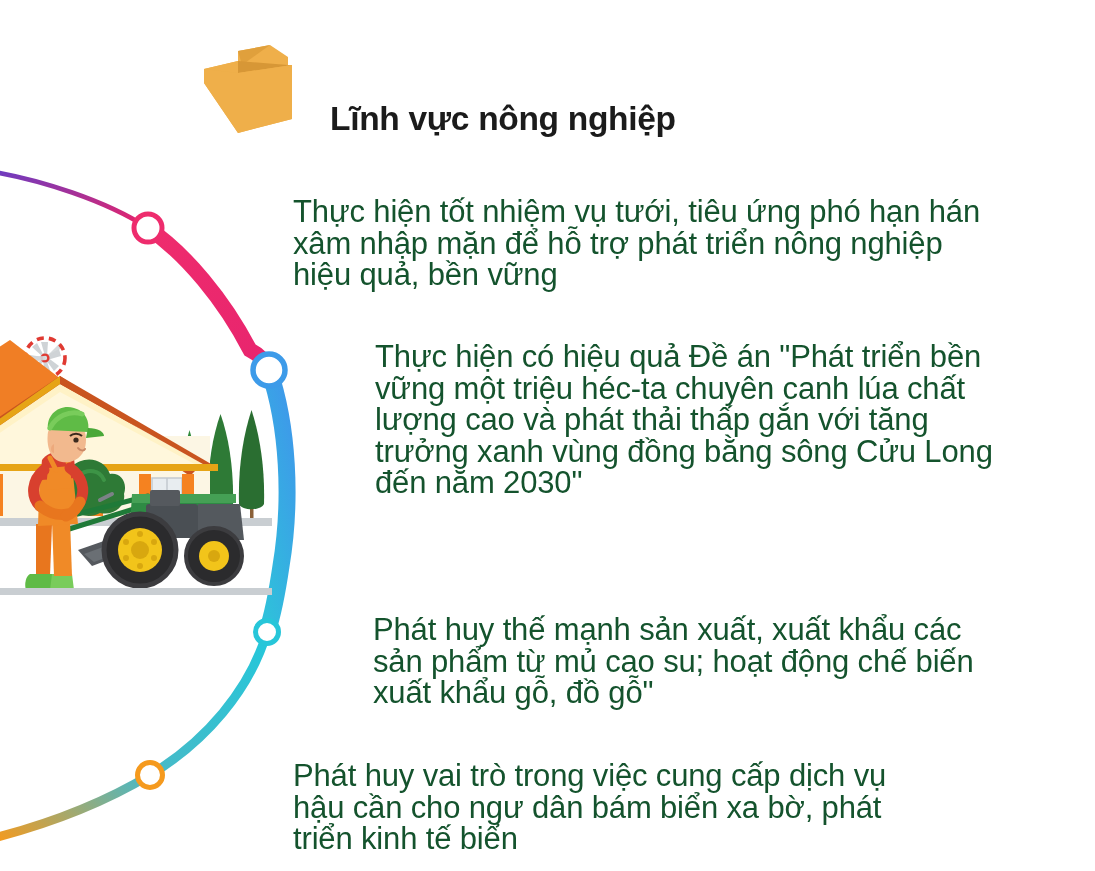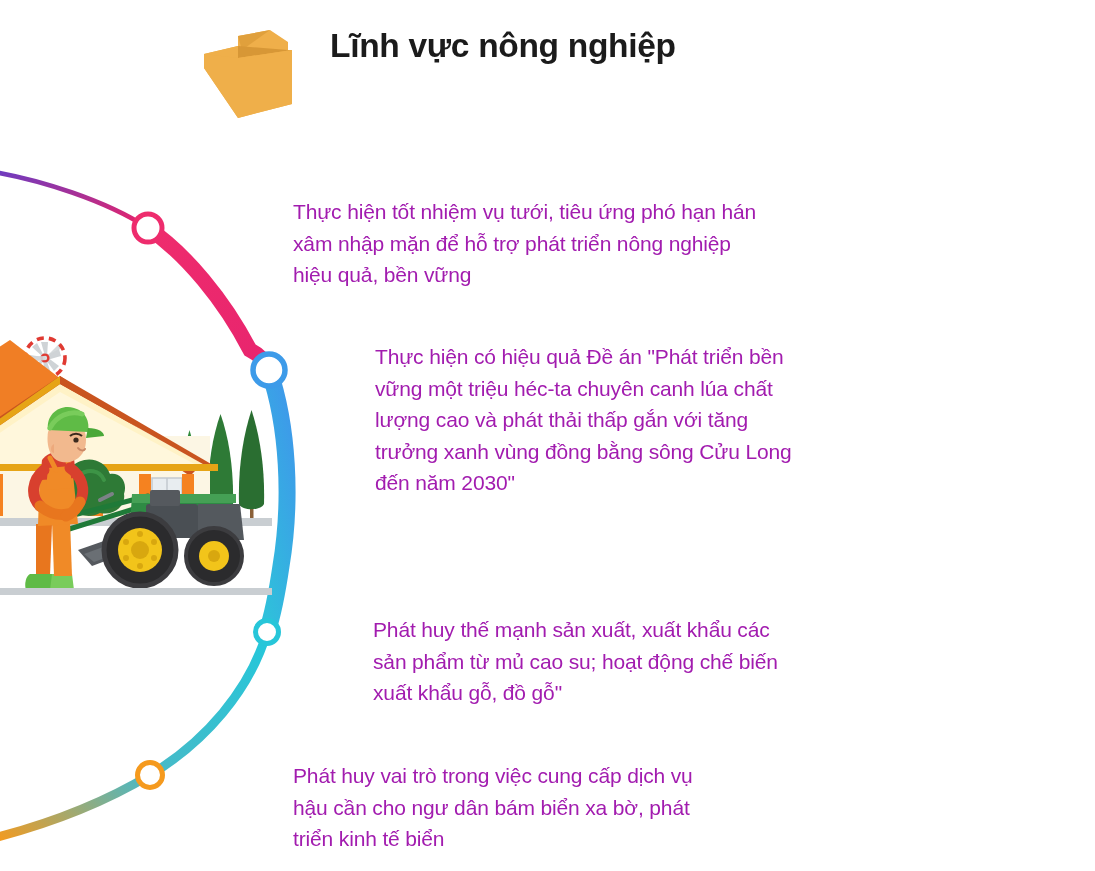--- a/index.html
+++ b/index.html
@@ -26,21 +26,21 @@
   }
 
   
   #header {
     position: absolute;
     left: 196px;
     top: 28px;
     width: 760px;
     height: 110px;
     display: flex;
-    align-items: flex-start;
+    align-items: flex-end;
   }
   #banner-icon {
     width: 112px;
     height: 95px;
     flex: 0 0 auto;
     display: block;
   }
   #page-title {
     margin-left: 22px;
     font-size: 33.5px;
@@ -70,22 +70,22 @@
     top: 318px;
     width: 272px;
     height: 312px;
     overflow: hidden;
   }
   #illustration svg { display: block; }
 
   
   .text-block {
     position: absolute;
-    color: #a21caf;
-    font-size: 21px;
+    color: #14532d;
+    font-size: 31px;
     line-height: 31.5px;
     letter-spacing: -0.15px;
     font-weight: 400;
     font-family: "Liberation Sans", "DejaVu Sans", sans-serif;
     white-space: pre-line;
   }
   #block-0 { left: 293px; top: 196px;  width: 700px; }
   #block-1 { left: 375px; top: 341px;  width: 640px; }
   #block-2 { left: 373px; top: 614px;  width: 640px; }
   #block-3 { left: 293px; top: 760px;  width: 660px; }

